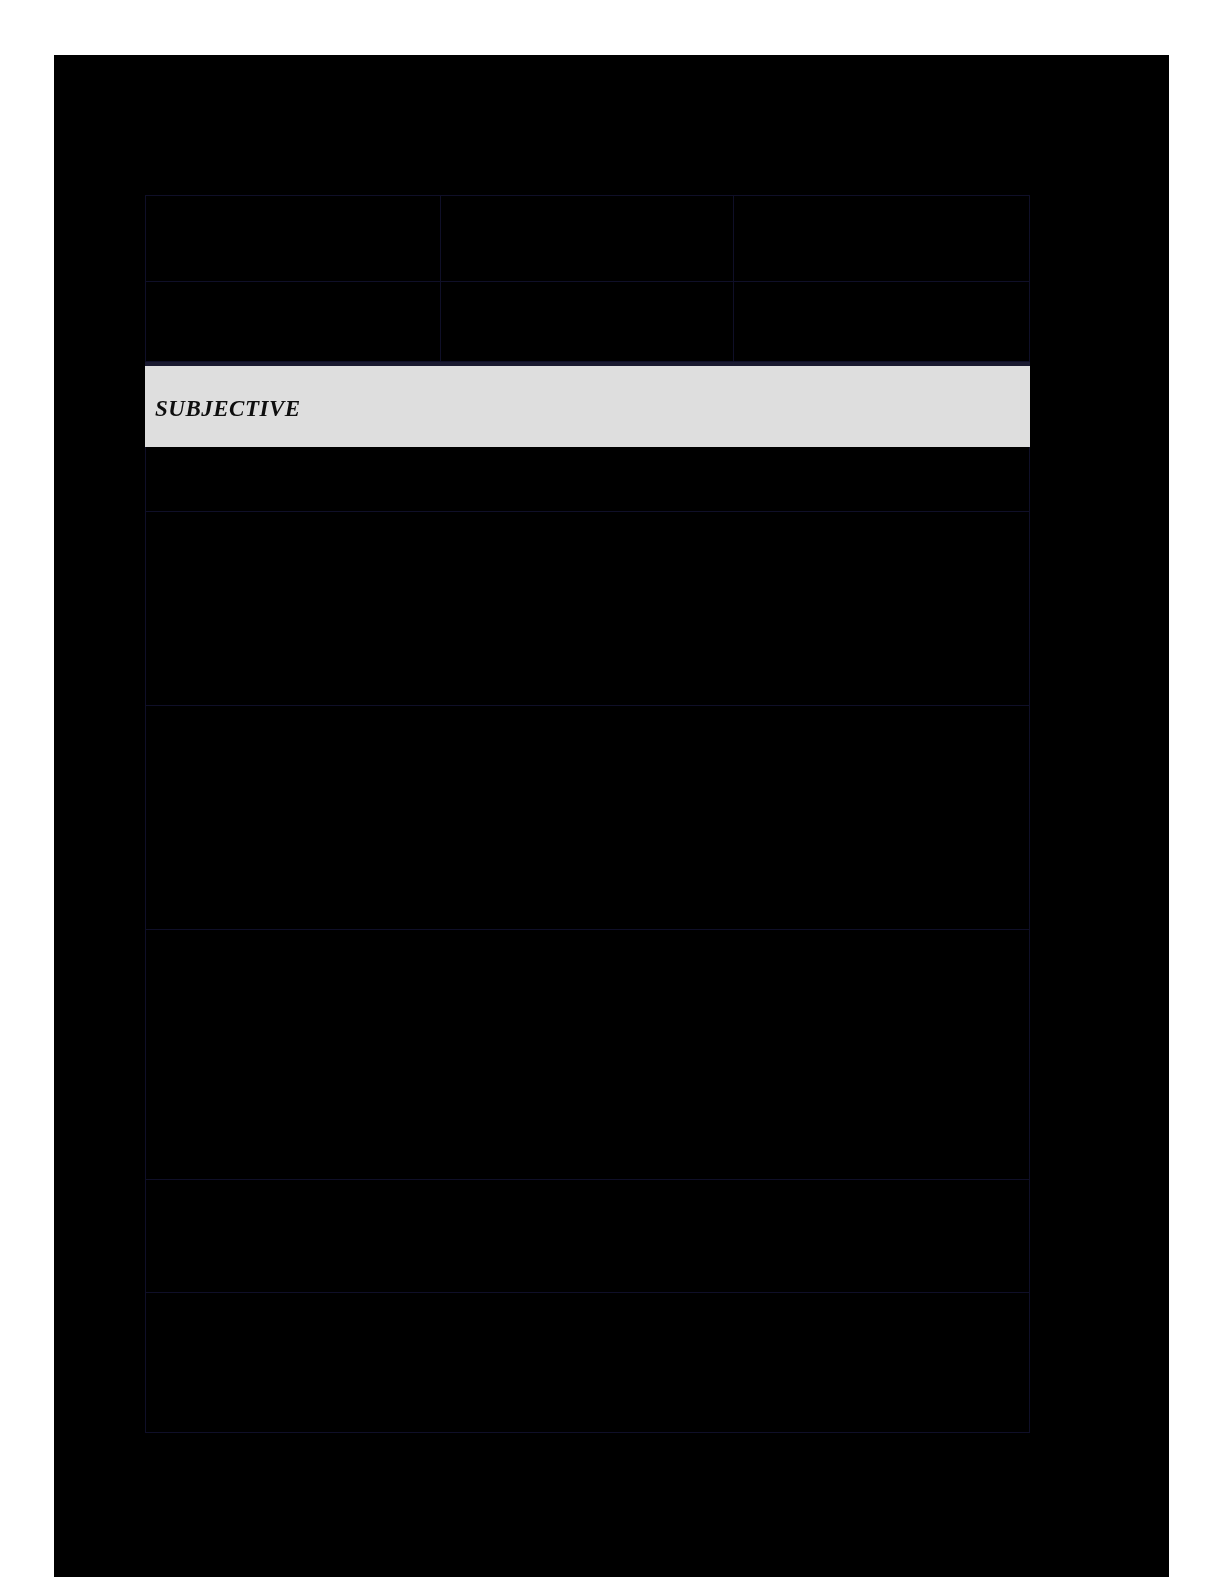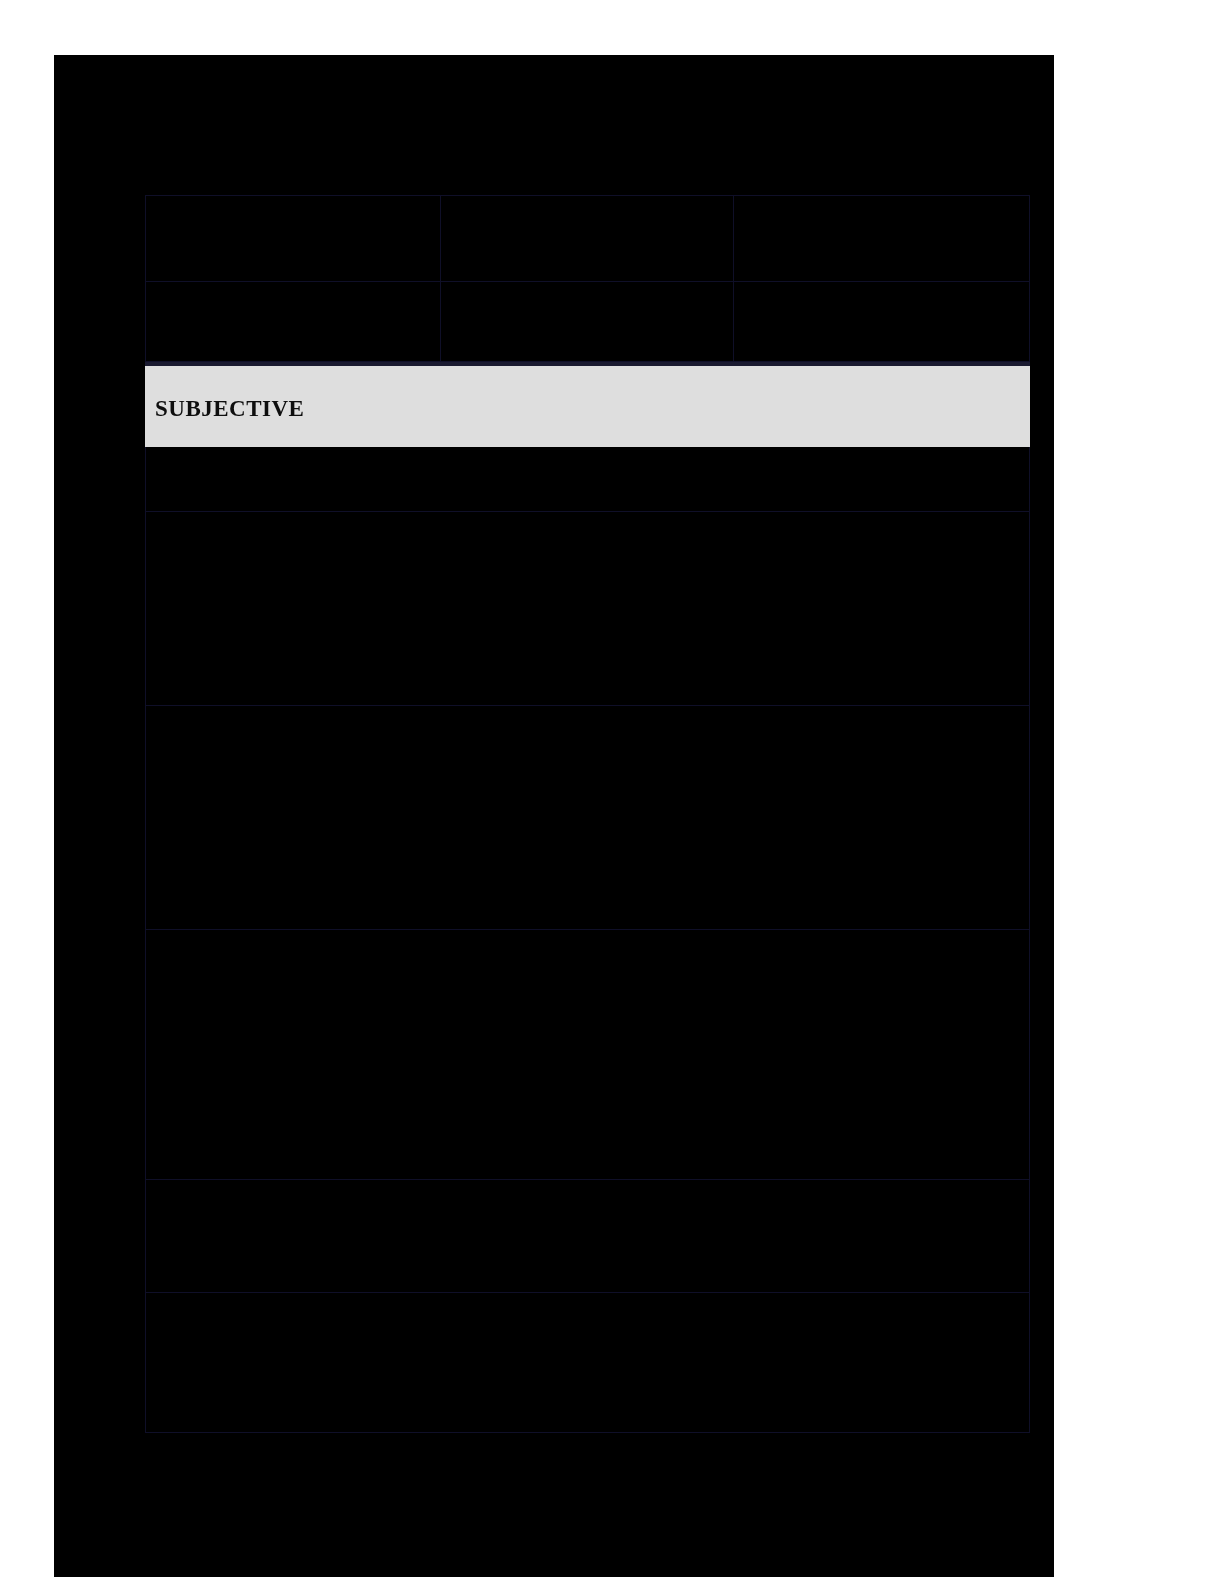--- a/index.html
+++ b/index.html
@@ -4,21 +4,21 @@
 <style>
   :root{
     --line:#0f0f28;
   }
   html,body{margin:0;padding:0;background:#ffffff;}
   .canvas{
     position:relative;width:1224px;height:1584px;background:#ffffff;overflow:hidden;
     font-family:"Liberation Serif","DejaVu Serif",serif;
   }
   .page{
-    position:absolute;left:54px;top:55px;width:1000px;height:1522px;background:#000000;
+    position:absolute;left:54px;top:55px;width:1115px;height:1522px;background:#000000;font-style:italic;
   }
   .note-table{
     position:absolute;left:91px;top:140px;width:885px;height:1238px;
   }
   .header-grid{
     position:absolute;top:0;left:0;width:885px;height:167px;
     display:grid;grid-template-columns:295px 293px 1fr;grid-template-rows:86px 1fr;
     border:1px solid var(--line);box-sizing:border-box;background:#000000;
   }
   .header-cell{border-right:1px solid var(--line);border-bottom:1px solid var(--line);}

